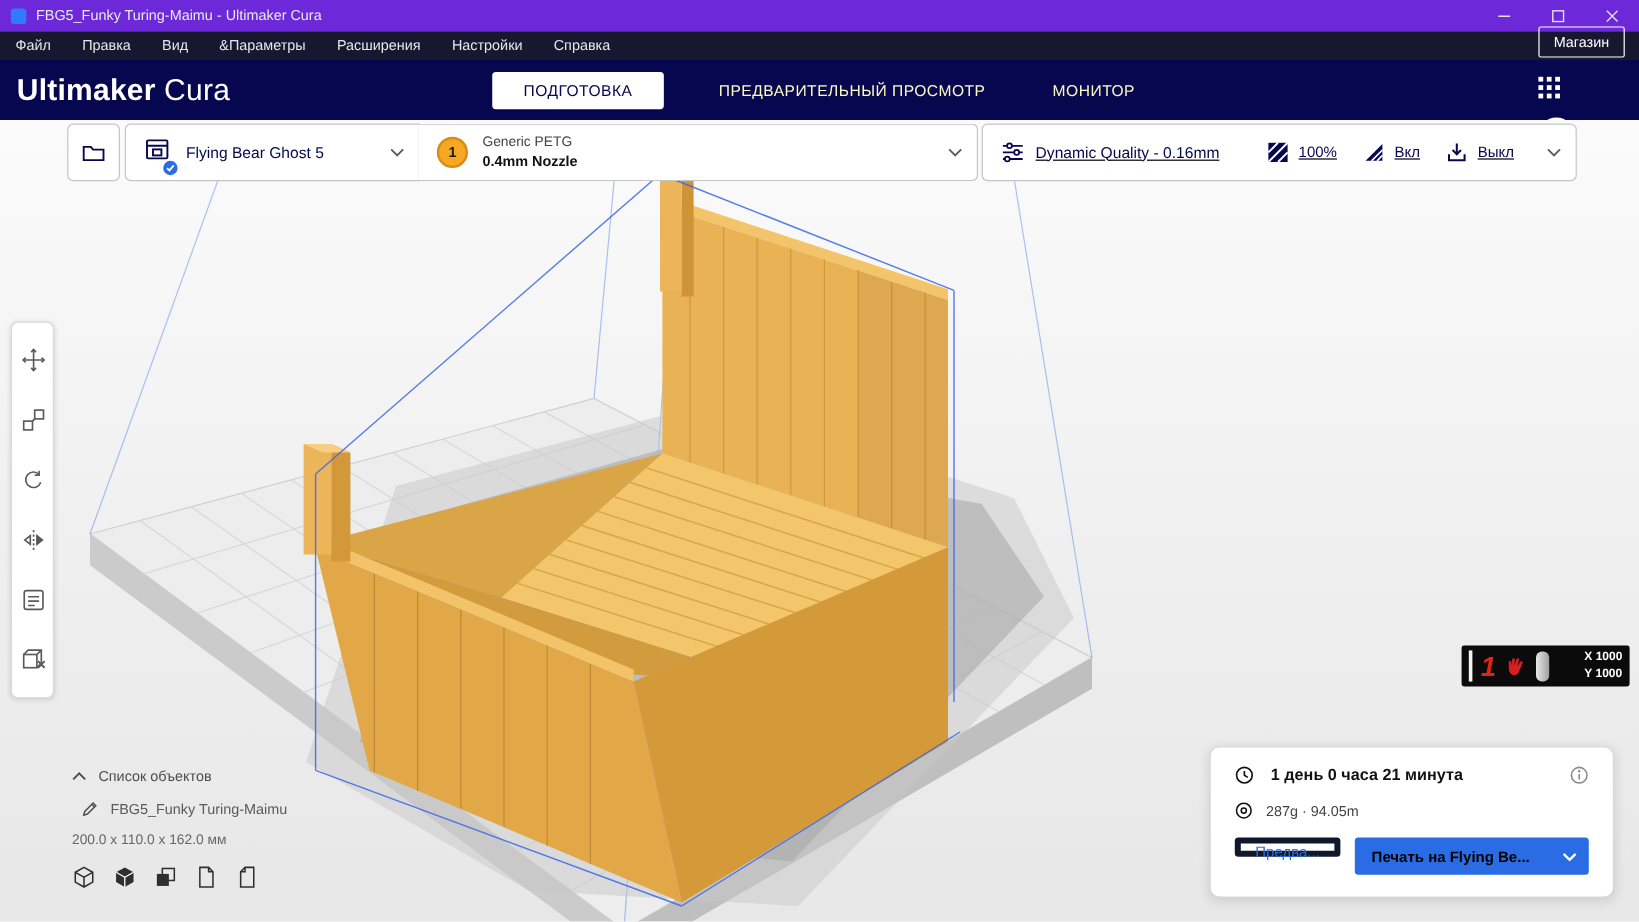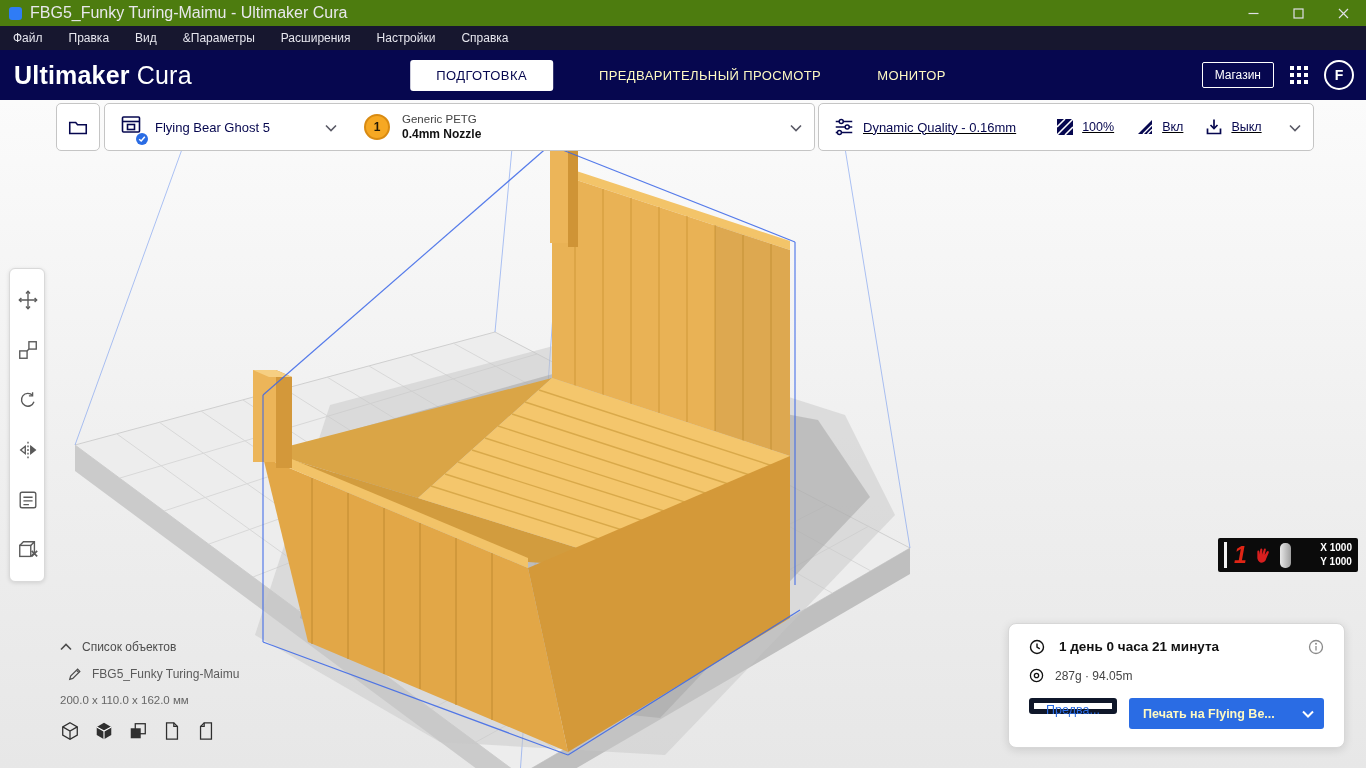--- a/index.html
+++ b/index.html
@@ -1,42 +1,42 @@
 <!DOCTYPE html>
 <html><head>
 <meta charset="utf-8">
 <style>
   * { margin:0; padding:0; box-sizing:border-box; }
   html,body { width:1366px; height:768px; overflow:hidden; }
   body { font-family:"Liberation Sans", sans-serif; }
   .app { position:relative; width:1366px; height:768px; background:#f2f2f2; }
 
   
-  .titlebar { position:absolute; top:0; left:0; right:0; height:26px; background:#4d7c0f;
-              display:flex; align-items:center; color:#e8e8ec; font-size:16px; }
+  .titlebar { position:absolute; top:0; left:0; right:0; height:26px; background:#6d28d9;
+              display:flex; align-items:center; color:#e8e8ec; font-size:12px; }
   .appicon { width:13px; height:13px; border-radius:3px; background:#2f7cf6; margin:0 8px 0 9px; }
   .win-controls { margin-left:auto; display:flex; height:26px; }
   .winbtn { width:45px; height:26px; display:flex; align-items:center; justify-content:center; }
   .winbtn svg { stroke:#e0e0e6; stroke-width:1.2; fill:none; }
 
   
   .menubar { position:absolute; top:26px; left:0; right:0; height:24px; background:#17172f;
              display:flex; align-items:center; color:#e6e6ee; font-size:12px; }
   .menu-item { padding:4px 13px; cursor:default; }
 
   
   .header { position:absolute; top:50px; left:0; right:0; height:50px; background:#06074f;
             display:flex; align-items:center; color:#fff; }
   .logo { margin-left:14px; font-size:25px; letter-spacing:.2px; white-space:nowrap; }
   .logo b { font-weight:700; }
   .logo span.lite { font-weight:300; margin-left:7px; }
   .stage-tabs { position:absolute; left:50%; transform:translateX(-50%); display:flex; gap:36px; align-items:center; }
   .tab { font-size:13px; letter-spacing:.4px; color:#fef9c3; padding:8px 10px; cursor:pointer; white-space:nowrap; }
   .tab.active { background:#fff; color:#06074f; border-radius:3px; padding:8px 26px; }
-  .header-right { margin-left:auto; display:flex; align-items:center; gap:16px; margin-right:12px; }
+  .header-right { margin-left:auto; display:flex; gap:16px; margin-right:12px;flex-direction:column; }
   .marketplace-btn { border:1px solid #fff; border-radius:2px; color:#fff; font-size:12px; padding:5px 12px; background:transparent; cursor:pointer; }
   .apps-grid { display:grid; grid-template-columns:repeat(3,4px); grid-gap:3px; cursor:pointer; }
   .apps-grid i { width:4px; height:4px; background:#fff; display:block; }
   .avatar { width:30px; height:30px; border:2px solid #fff; border-radius:50%; display:flex; align-items:center;
             justify-content:center; font-size:14px; font-weight:700; color:#fff; cursor:pointer; }
 
   
   .viewport { position:absolute; top:100px; left:0; right:0; bottom:0;
               background:linear-gradient(180deg,#fbfbfb 0%,#efefef 55%,#e7e7e7 100%); }
   .scene { position:absolute; top:0; left:0; }
@@ -92,21 +92,21 @@
   .summary { position:absolute; right:21px; bottom:20px; width:337px; background:#fff; border:1px solid #d7d7d7;
              border-radius:8px; box-shadow:0 2px 10px rgba(0,0,0,.12); padding:15px 20px 18px 20px; }
   .sum-row1 { display:flex; gap:14px; }
   .sum-time { font-size:13.5px; font-weight:700; color:#111; }
   .info-icn { margin-left:auto; cursor:pointer; }
   .sum-row2 { display:flex; align-items:center; gap:11px; margin-top:9px; }
   .sum-mat { font-size:12px; color:#444; }
   .sum-btns { display:flex; gap:12px; margin-top:15px; }
   .btn-preview { width:88px; height:16px; background:#fff; border:5px solid #0f172a; border-radius:3px;
                  color:#2a6ce4; font-size:12.5px; cursor:pointer; }
-  .btn-print { flex:1; height:31px; background:#2a6ce4; border:none; border-radius:3px; color:#fef9c3;
+  .btn-print { flex:1; height:31px; background:#2a6ce4; border:none; border-radius:3px; color:#000000;
                font-size:12.5px; font-weight:700; cursor:pointer; display:flex; align-items:center;
                justify-content:space-between; padding:0 10px 0 14px; }
   .btn-print svg { stroke:#fff; stroke-width:2; fill:none; }
 </style>
 </head>
 <body>
 
 <div class="app">
 
   <div class="titlebar">

